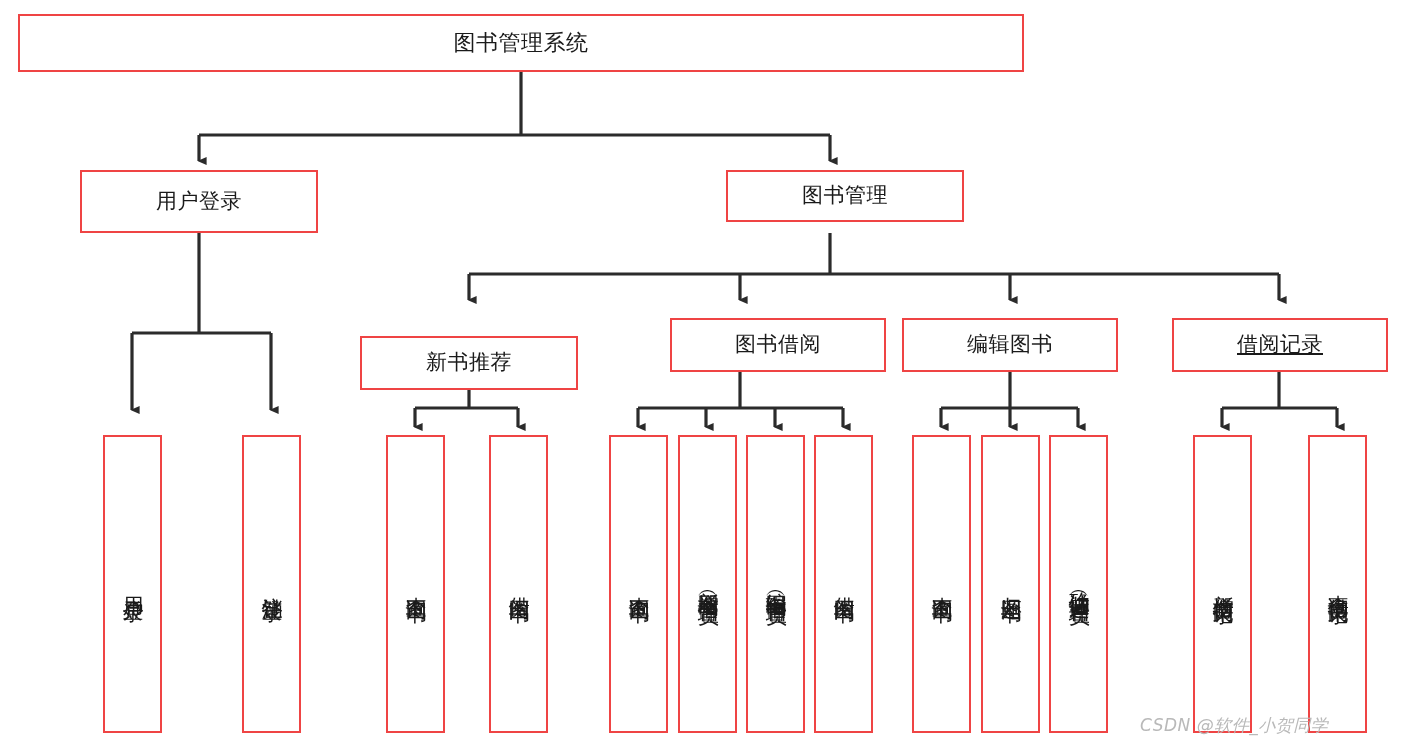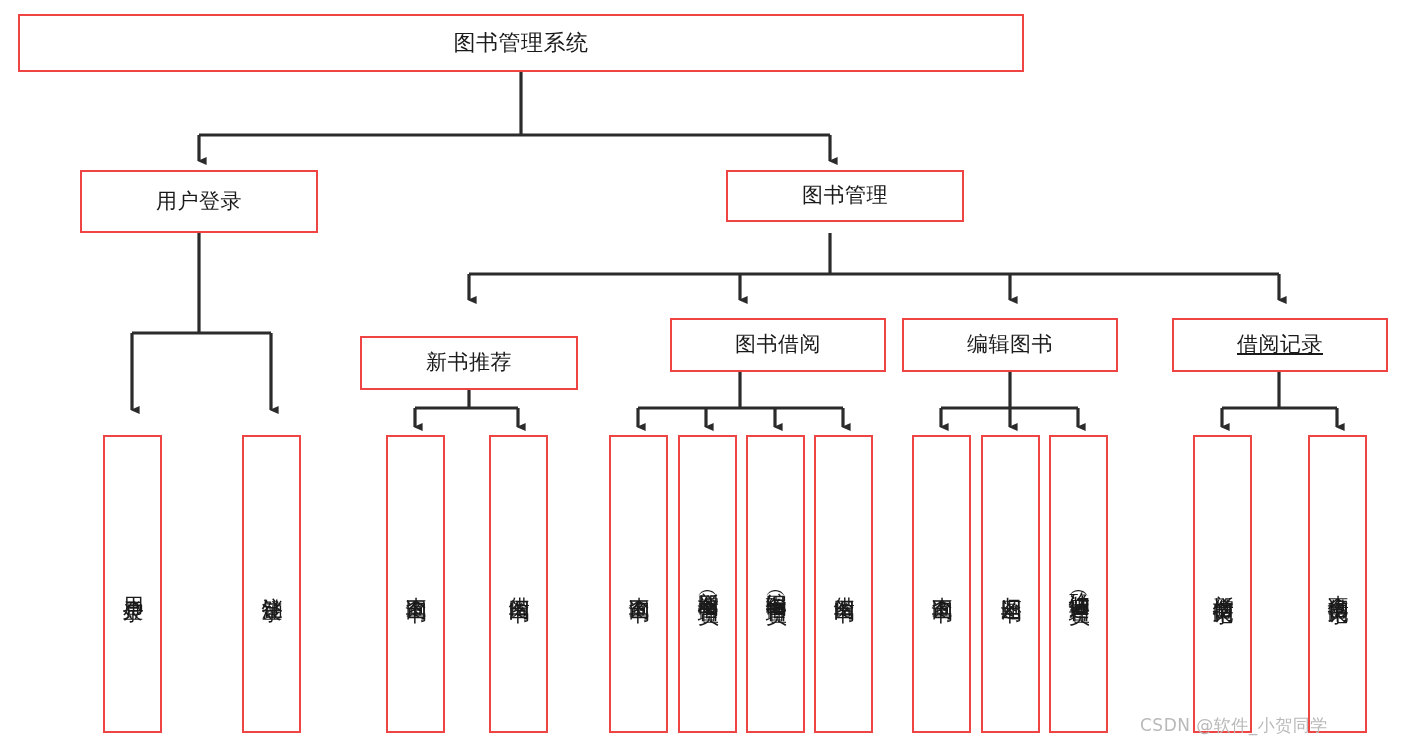--- a/index.html
+++ b/index.html
@@ -190,15 +190,15 @@
     <span class="label">确认归还（管理员）</span>
   </div>
 
   <div class="node vert" style="left:1193px; top:435px; width:59px; height:298px;">
     <span class="label">新增借阅记录</span>
   </div>
   <div class="node vert" style="left:1308px; top:435px; width:59px; height:298px;">
     <span class="label">查询借阅记录</span>
   </div>
 
-  <div class="watermark" style="left:1140px; top:714px;">CSDN @软件_小贺同学</div>
+  <div class="watermark" style="left:1140px; top:714px;font-style:italic;">CSDN @软件_小贺同学</div>
 
 </div>
 
 </body></html>

